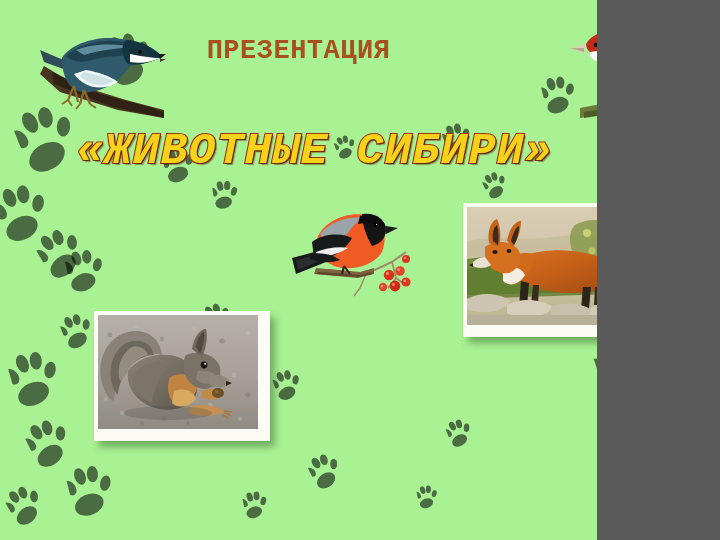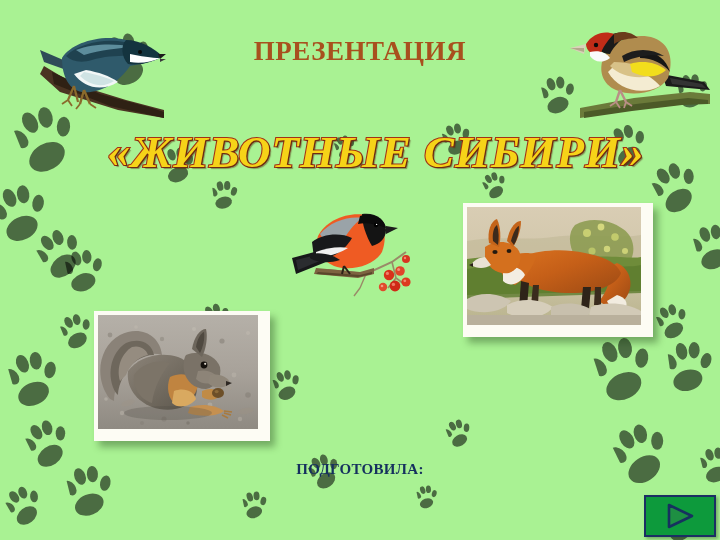--- a/index.html
+++ b/index.html
@@ -3,25 +3,25 @@
 <meta charset="utf-8">
 <title>Презентация «Животные Сибири»</title>
 <style>
   html, body {
     margin: 0;
     padding: 0;
     background: #5a5a5a;
   }
   .slide {
     position: relative;
-    width: 720px;
+    width: 597px;
     height: 540px;
     overflow: hidden;
     background: #a9f293;
-    font-family: Liberation Serif, serif;
+    font-family: Liberation Mono, monospace;
     user-select: none;
   }
 
   
   .paw-layer {
     position: absolute;
     inset: 0;
     pointer-events: none;
     z-index: 0;
   }
@@ -587,21 +587,20 @@
 
         <path d="M92 92 C104 88 118 90 126 96 C118 102 100 102 90 98 Z" fill="#c59050"></path>
         <path d="M126 96 L134 97 M126 98 L133 100 M124 100 L130 103" stroke="#a87a3e" stroke-width="1.6" fill="none"></path>
 
         <ellipse cx="70" cy="98" rx="44" ry="7" fill="#4f4a43" opacity=".28"></ellipse>
       </svg>
     </div>
   </div>
 
   <div class="credits">
-    <div class="line1">ПОДГОТОВИЛА:</div>
   </div>
 
   <div class="nav-button" title="Далее">
     <svg width="30" height="26" viewBox="0 0 30 26">
       <path d="M4 2 L27 13 L4 24 Z" fill="#1e8f42" stroke="#16315f" stroke-width="2.6" stroke-linejoin="round"></path>
     </svg>
   </div>
 
 </div>
 

